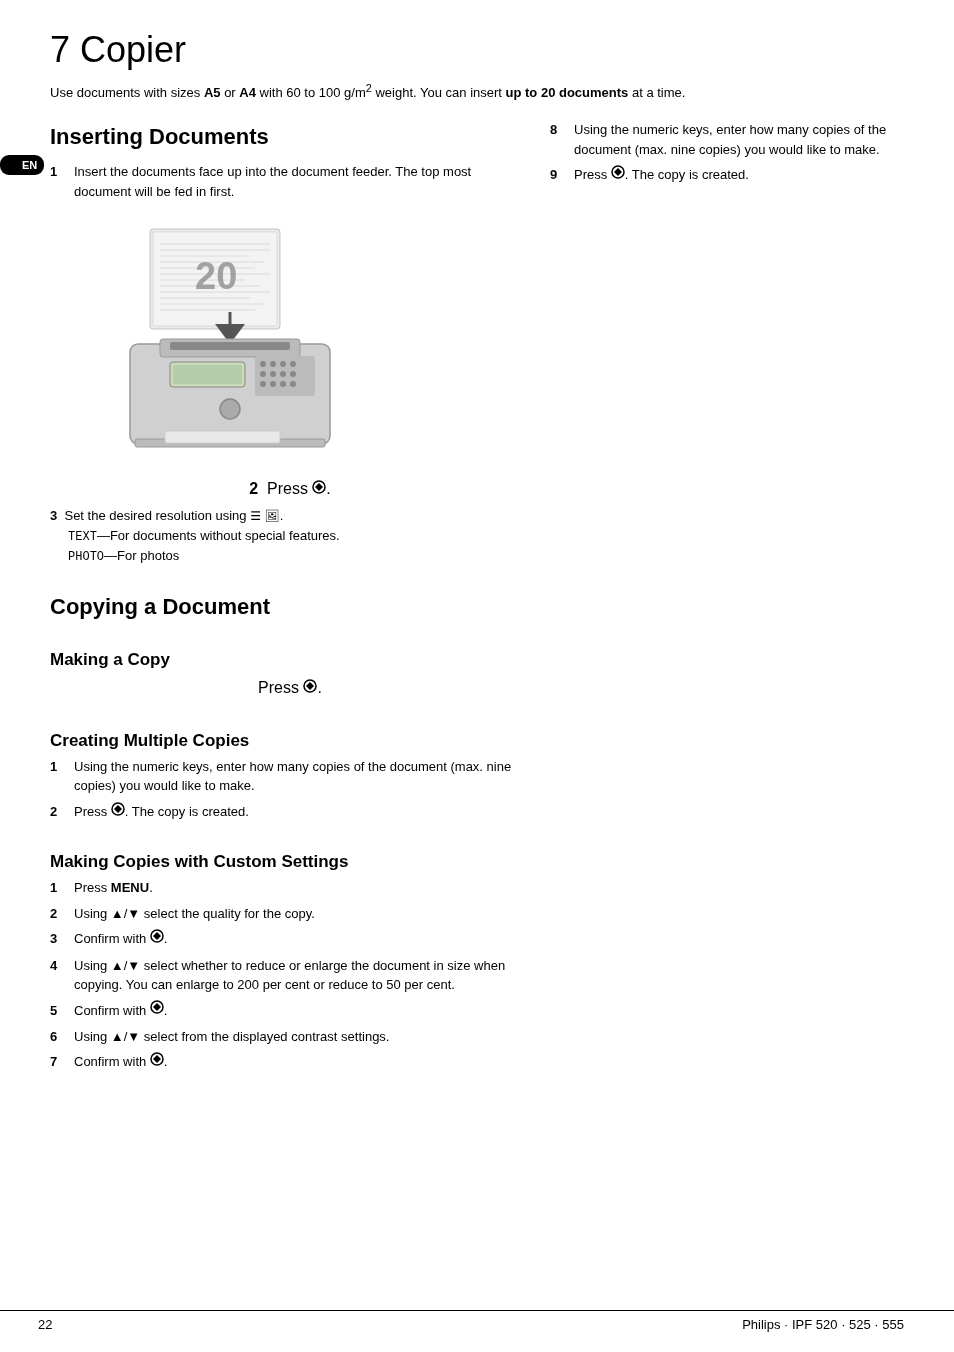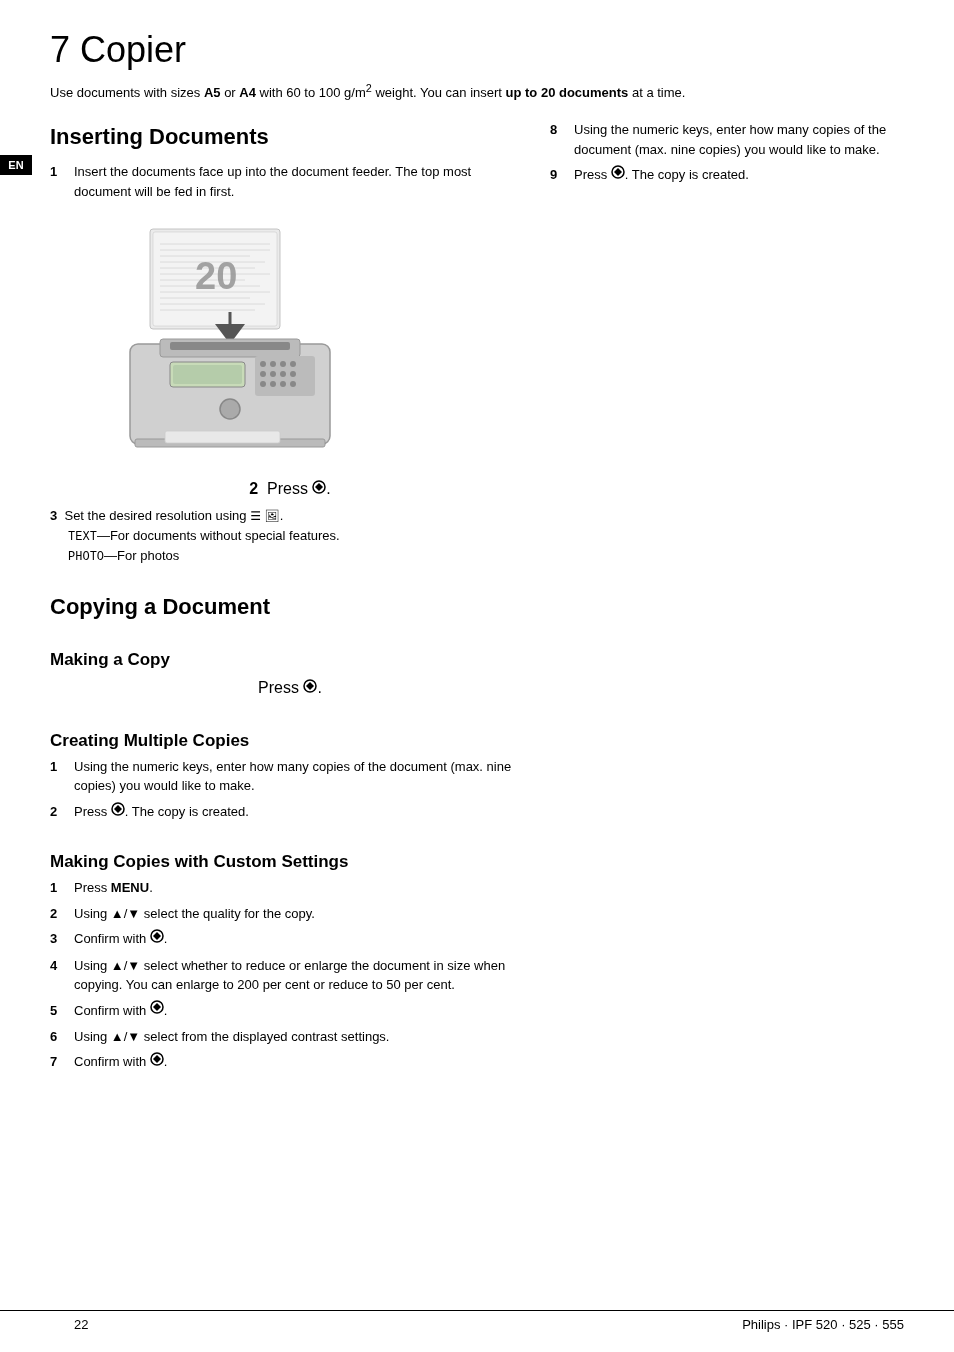--- a/index.html
+++ b/index.html
@@ -19,24 +19,24 @@
       position: relative;
     }
     .en-tab {
       position: absolute;
       left: 0;
       top: 155px;
       background: #000;
       color: #fff;
       font-size: 11px;
       font-weight: bold;
-      padding: 4px 4px;
+      padding: 4px 22px;
       writing-mode: horizontal-tb;
       width: 32px;
-      text-align: center;
+      border-radius: 9px;
     }
     .main-title {
       font-size: 36px;
       font-weight: normal;
       margin-bottom: 10px;
       line-height: 1.1;
     }
     .intro-text {
       font-size: 13px;
       margin-bottom: 18px;
@@ -133,21 +133,21 @@
       margin-top: 14px;
     }
     .bottom-bar {
       position: absolute;
       bottom: 20px;
       left: 0;
       right: 0;
       border-top: 1.5px solid #000;
       display: flex;
       justify-content: space-between;
-      padding: 6px 50px 0 74px;
+      padding: 6px 50px 0 38px;
       font-size: 13px;
     }
     
     .sym {
       display: inline-block;
       vertical-align: middle;
       position: relative;
       top: -1px;
     }
   </style>

